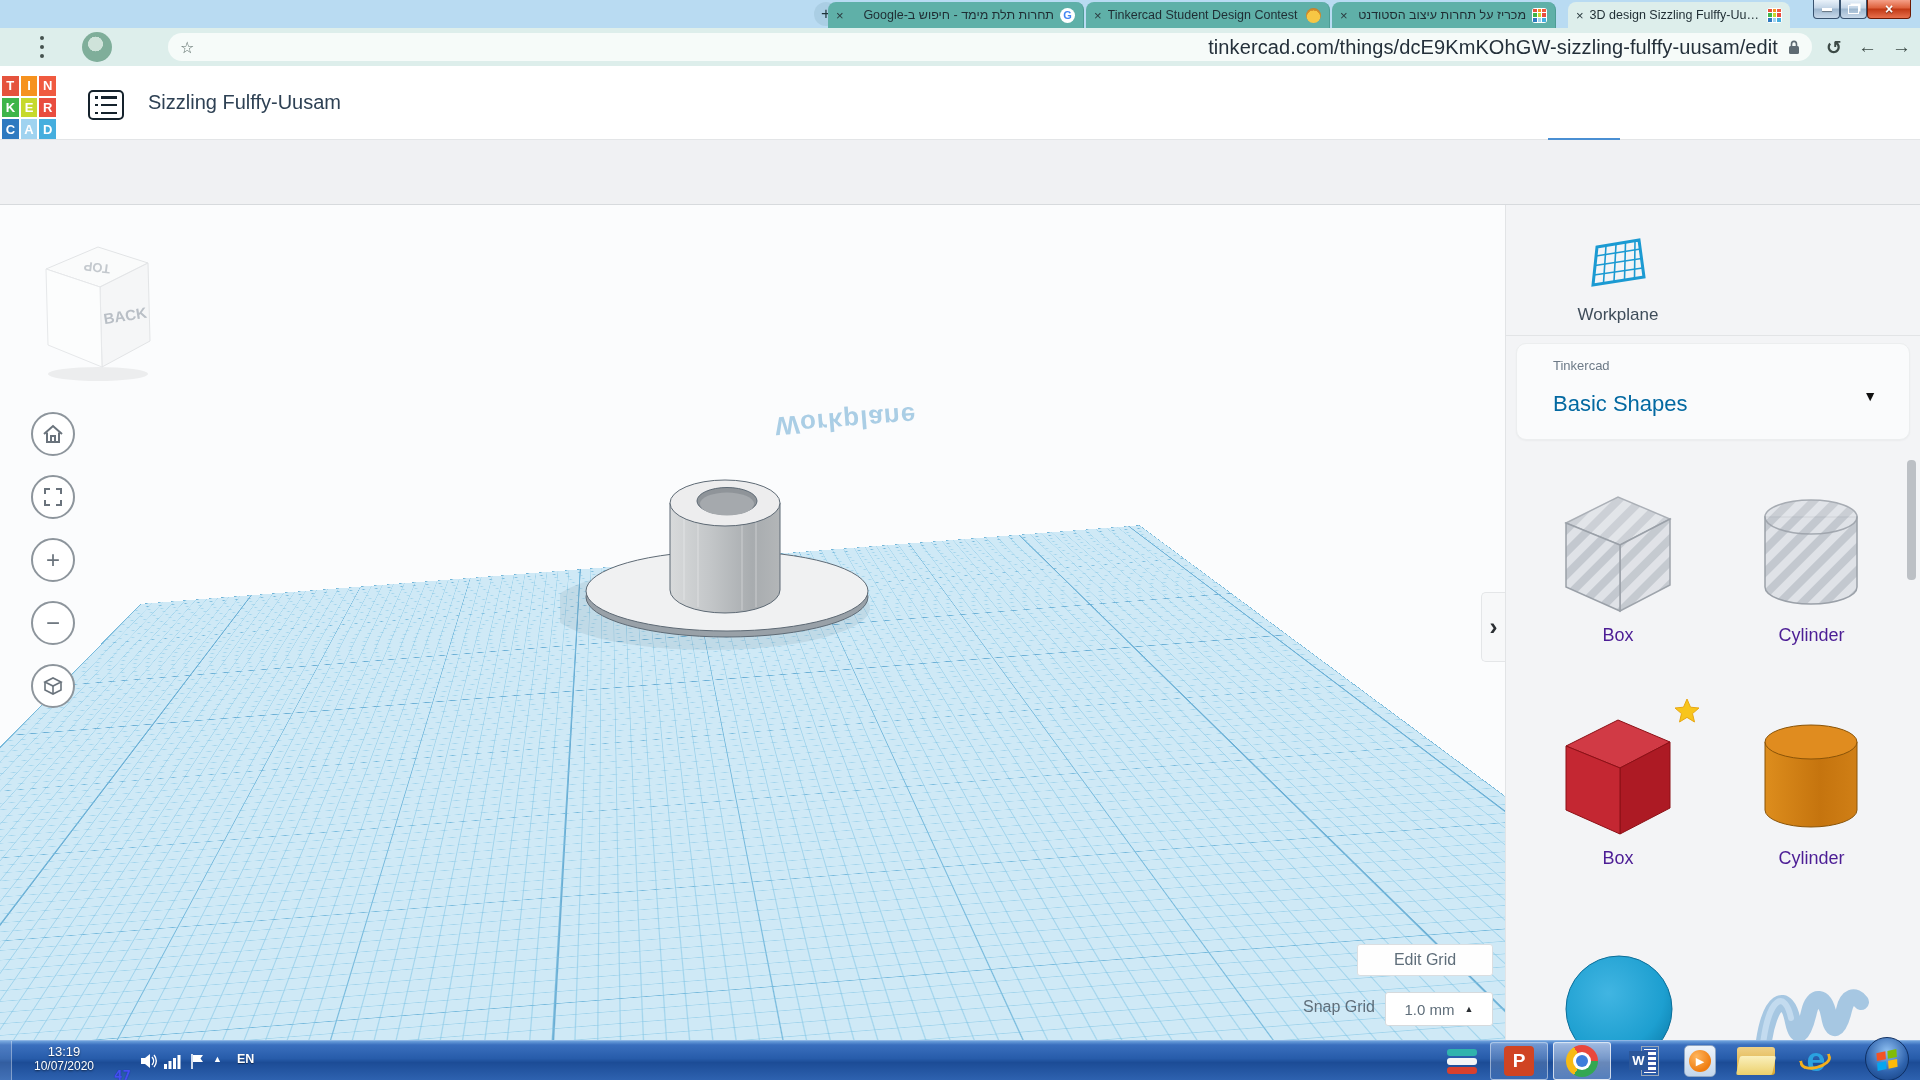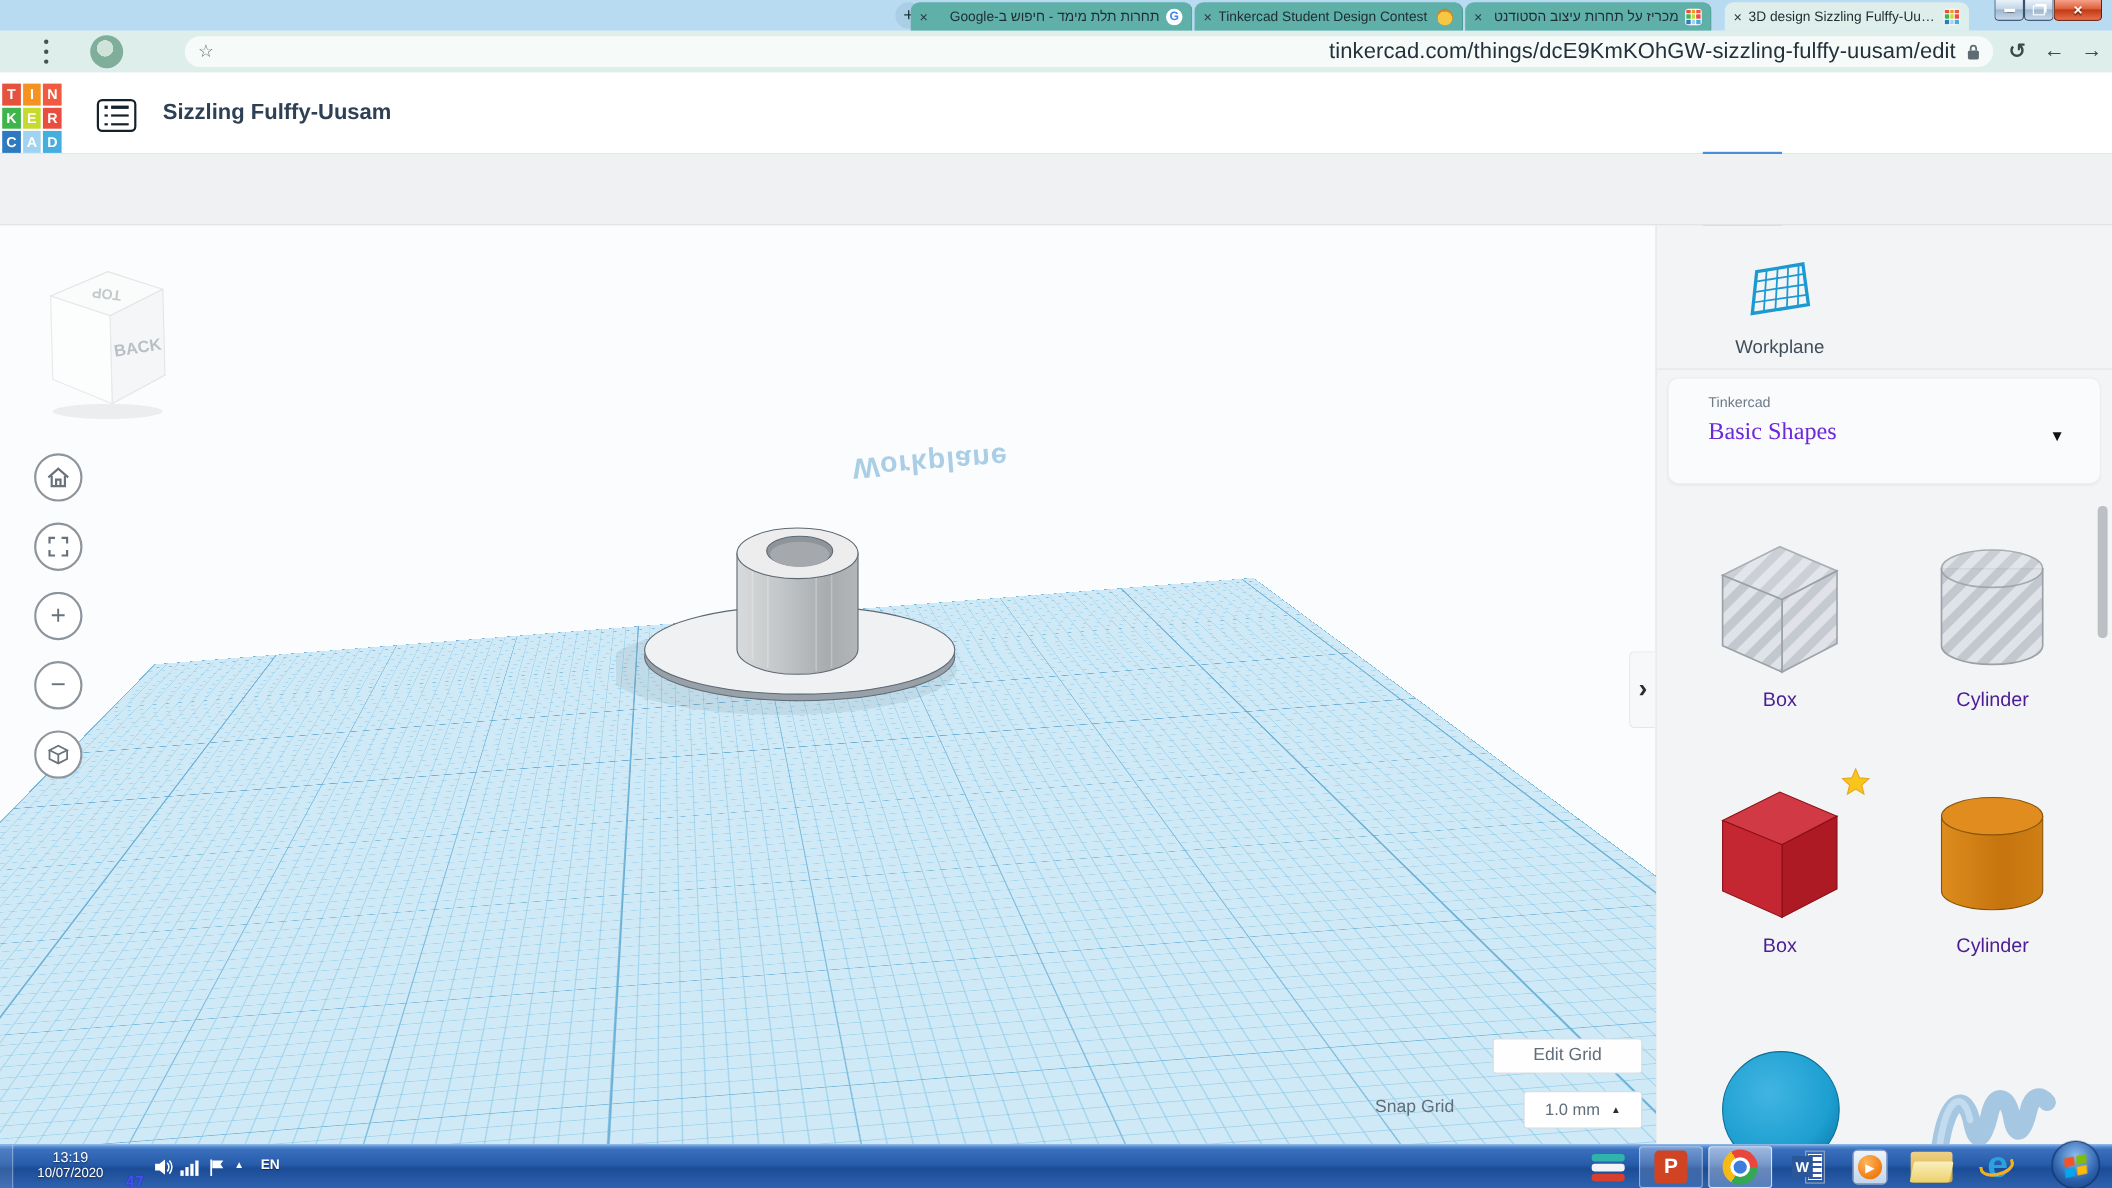--- a/index.html
+++ b/index.html
@@ -54,21 +54,21 @@
   .logo{position:absolute;left:2px;top:10px;width:54px;height:63px;display:grid;
     grid-template-columns:repeat(3,1fr);grid-template-rows:repeat(3,1fr);gap:2px;}
   .logo span{color:#fff;font-weight:bold;font-size:13px;display:flex;align-items:center;justify-content:center;}
   .lg0{background:#e5533d}.lg1{background:#f6921e}.lg2{background:#f05a40}
   .lg3{background:#3eb54a}.lg4{background:#c6d92d}.lg5{background:#e94d3f}
   .lg6{background:#2e7ac0}.lg7{background:#9fd3f0}.lg8{background:#45aede}
   .menu-btn{position:absolute;left:88px;top:24px;width:36px;height:30px;border:2.5px solid #15222c;border-radius:5px;
     box-sizing:border-box;padding:4px 5px;display:flex;flex-direction:column;justify-content:space-between;}
   .menu-btn i{display:block;height:2.5px;background:#15222c;margin-left:6px;position:relative;}
   .menu-btn i::before{content:"";position:absolute;left:-6px;top:0;width:3px;height:2.5px;background:#15222c;}
-  .tc-title{position:absolute;left:148px;top:25px;font-size:20px;font-weight:bold;color:#2e4154;}
+  .tc-title{position:absolute;left:148px;top:25px;font-size:20px;font-weight:normal;color:#2e4154;}
   .hbtn{position:absolute;top:72px;height:68px;display:flex;align-items:center;justify-content:center;}
   .gridbtn{left:1548px;width:72px;background:#4a8fd3;}
   .grid9{display:grid;grid-template-columns:repeat(3,13px);grid-template-rows:repeat(3,13px);gap:4px;}
   .grid9 i{background:#fff;display:block;}
   .tc-avatar{position:absolute;left:1848px;top:79px;width:54px;height:54px;border-radius:50%;overflow:hidden;
     background:#a7b7c6;border:1px solid #d4dbe1;box-sizing:border-box;}
   .tc-avatar .head{position:absolute;left:15px;top:8px;width:22px;height:22px;border-radius:50%;background:#5c7088;}
   .tc-avatar .body{position:absolute;left:5px;top:31px;width:42px;height:28px;border-radius:50%;background:#5c7088;}
 
   
@@ -96,36 +96,36 @@
   .viewcube{position:absolute;left:36px;top:32px;}
   .navbtn{position:absolute;left:31px;width:44px;height:44px;border-radius:50%;background:#fff;
     border:2px solid #8d959c;box-sizing:border-box;display:flex;align-items:center;justify-content:center;
     color:#6a737c;font-size:24px;}
   .collapse{position:absolute;left:1481px;top:387px;width:24px;height:70px;background:#f7f8f9;
     border:1px solid #e4e6e8;border-right:none;border-radius:5px 0 0 5px;box-sizing:border-box;
     display:flex;align-items:center;justify-content:center;color:#2b2f33;font-size:24px;font-weight:bold;}
   .editgrid{position:absolute;left:1357px;top:739px;width:136px;height:32px;background:#fefefe;
     border:1px solid #dadee1;border-radius:3px;box-sizing:border-box;display:flex;align-items:center;justify-content:center;
     font-size:16px;color:#5f6e7a;}
-  .snaplabel{position:absolute;left:1250px;top:793px;width:125px;font-size:16px;color:#5f6e7a;}
+  .snaplabel{position:absolute;left:1250px;top:793px;width:125px;text-align:right;font-size:16px;color:#5f6e7a;}
   .snapval{position:absolute;left:1385px;top:787px;width:108px;height:34px;background:#fff;border:1px solid #d6dadd;
     border-radius:3px;box-sizing:border-box;display:flex;align-items:center;justify-content:center;gap:10px;
     font-size:15px;color:#5f6e7a;}
   .snapval .caret{font-size:9px;color:#2b2f33;}
 
   
   .rpanel{position:absolute;left:1505px;top:205px;width:415px;height:835px;background:#f3f4f6;
     border-left:1px solid #e2e4e6;box-sizing:border-box;overflow:hidden;}
   .ptool{position:absolute;top:28px;width:140px;text-align:center;}
   .ptool .lbl{margin-top:8px;font-size:17px;color:#3f4d5a;}
   .pdiv{position:absolute;left:0;top:130px;width:415px;height:1px;background:#e2e4e6;}
   .libcard{position:absolute;left:10px;top:138px;width:394px;height:97px;background:#fafbfc;border:1px solid #eceeef;
     border-radius:10px;box-sizing:border-box;padding:14px 0 0 36px;box-shadow:0 1px 2px rgba(0,0,0,.04);}
   .libcard .brand{font-size:13px;color:#6d7a87;}
-  .libcard .name{font-size:22px;color:#6d28d9;margin-top:6px;font-family:Liberation Serif, serif;}
+  .libcard .name{font-size:22px;color:#0369a1;margin-top:18px;}
   .libcard .caret{position:absolute;right:32px;top:44px;font-size:14px;color:#111;}
   .shape{position:absolute;text-align:center;}
   .shape .slbl{margin-top:4px;font-size:18px;color:#4c1d95;}
   .star-badge{position:absolute;left:167px;top:492px;}
   .scrollbar{position:absolute;right:4px;top:255px;width:9px;height:120px;border-radius:4px;background:#bcc0c5;}
 
   
   .taskbar{position:absolute;left:0;top:1040px;width:1920px;height:40px;
     background:linear-gradient(180deg,#6ba0dc 0%,#3a6fbe 10%,#275caa 45%,#1c4c96 55%,#2e62b0 100%);
     border-top:1px solid #8cb4e4;box-sizing:border-box;}

